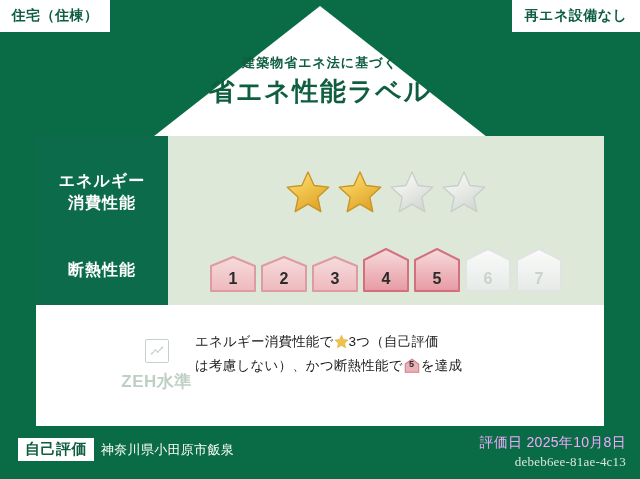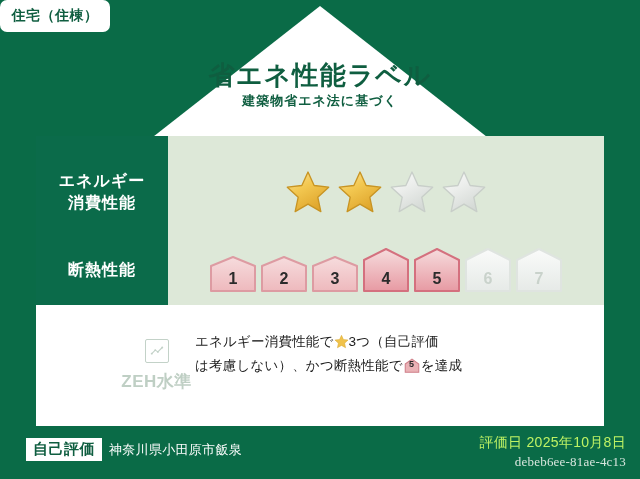--- a/index.html
+++ b/index.html
@@ -37,21 +37,20 @@
     color: #0f5e40;
     font-weight: bold;
     font-size: 14px;
     letter-spacing: 0.5px;
     display: flex;
     align-items: center;
     justify-content: center;
     height: 32px;
     padding: 0 10px;
     box-sizing: border-box;
-    border-radius: 7px;
   }
   #tab-left  { left: 0;  width: 110px; }
   #tab-right { right: 0; width: 128px; }
 
   
   #title-block {
     position: absolute;
     left: 0; right: 0;
     top: 55px;
     text-align: center;
@@ -178,21 +177,21 @@
   .inline-house { display: inline-block; vertical-align: -3px; width: 16px; height: 15px; margin: 0 1px; position: relative; }
   .inline-house svg { display:block; width:100%; height:100%; }
   .inline-house span {
     position: absolute; left:0; right:0; bottom:0px;
     text-align:center; font-size:9px; font-weight:bold; color:#2b2b2b;
   }
 
   
   #footer {
     position: absolute;
-    left: 12px; right: 0;
+    left: 4px; right: 0;
     bottom: 0;
     height: 53px;
     color: #ffffff;
   }
   #footer-left {
     position: absolute;
     left: 14px;
     top: 12px;
     display: flex;
     align-items: center;
@@ -212,45 +211,48 @@
     letter-spacing: 0.3px;
   }
   #footer-right {
     position: absolute;
     right: 14px;
     top: 8px;
     text-align: right;
   }
   #eval-date {
     font-size: 14px;
-    color: #bef264;
+    color: #f0abfc;
     letter-spacing: 0.3px;
   }
   #label-id {
     font-size: 13px;
     color: #d8e6de;
     font-family: "Liberation Serif", "DejaVu Serif", serif;
     letter-spacing: 0.2px;
     margin-top: 2px;
   }
 </style>
 </head>
 <body>
 
 <div id="label-root">
 
   <div id="house-panel"></div>
 
   <div class="corner-tab" id="tab-left">
     <span>住宅（住棟）</span>
   </div>
+  <div class="corner-tab" id="tab-right">
+    <span>再エネ設備なし</span>
+  </div>
 
   <div id="title-block">
+    <div id="subtitle">建築物省エネ法に基づく</div>
     <div id="main-title">省エネ性能ラベル</div>
-    <div id="subtitle">建築物省エネ法に基づく</div>
   </div>
 
   <div class="perf-row" id="row-energy">
     <div class="row-label">
       <span>エネルギー</span>
       <span>消費性能</span>
     </div>
     <div class="row-body">
       <div id="stars">
           <svg viewBox="0 0 24 24" class="star">

